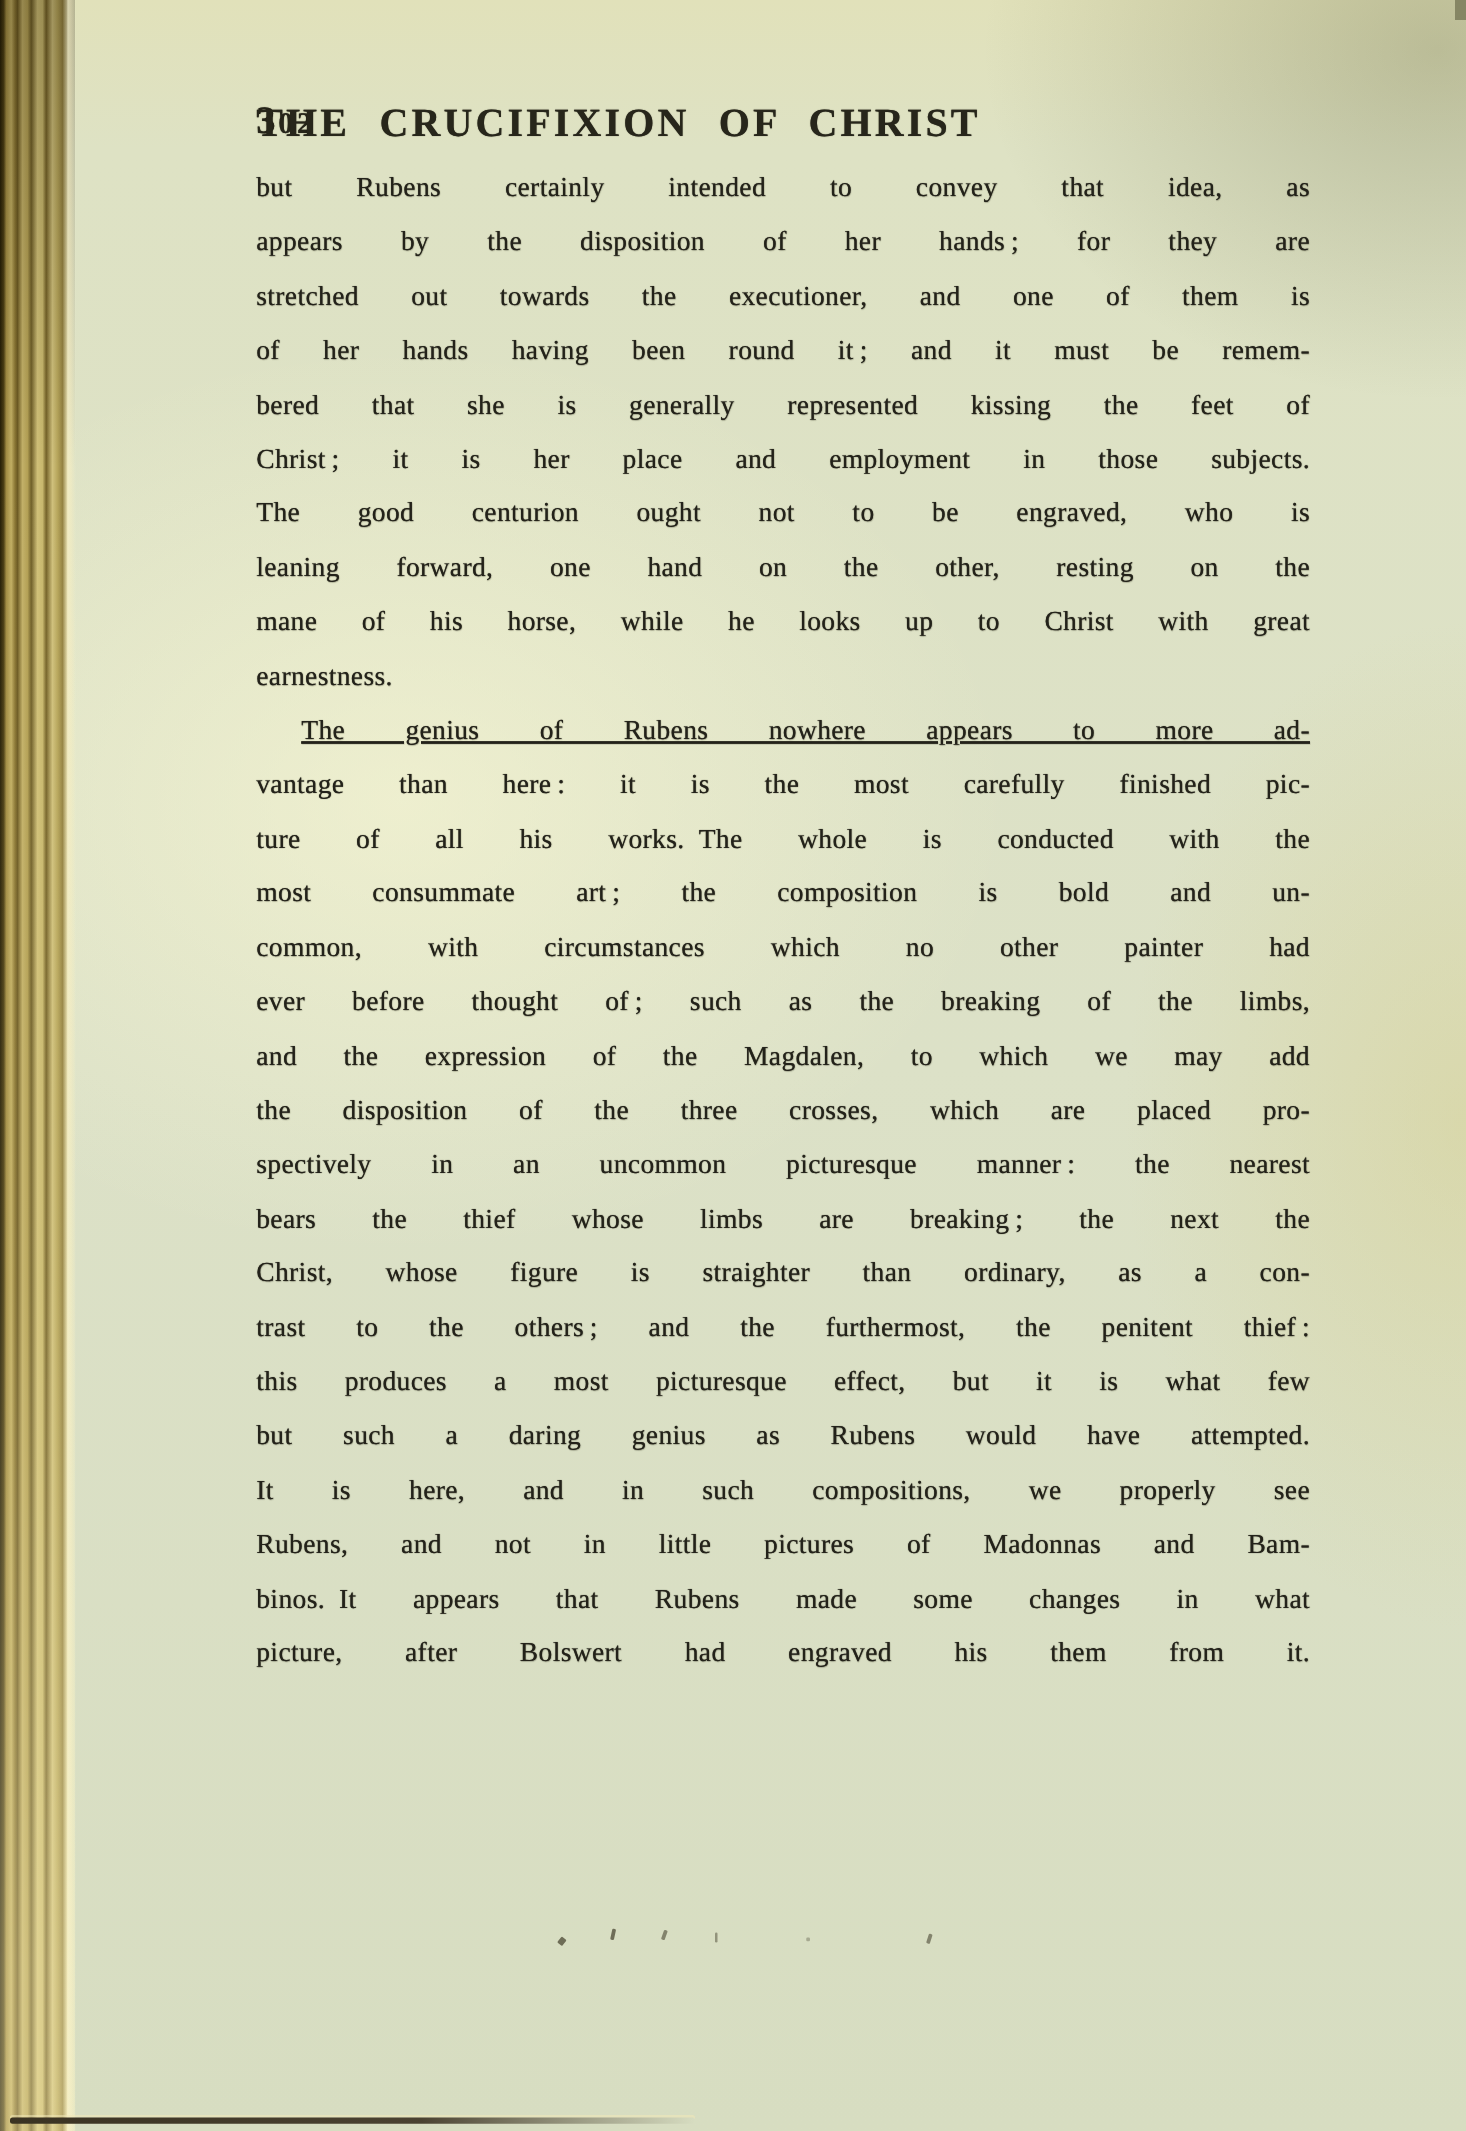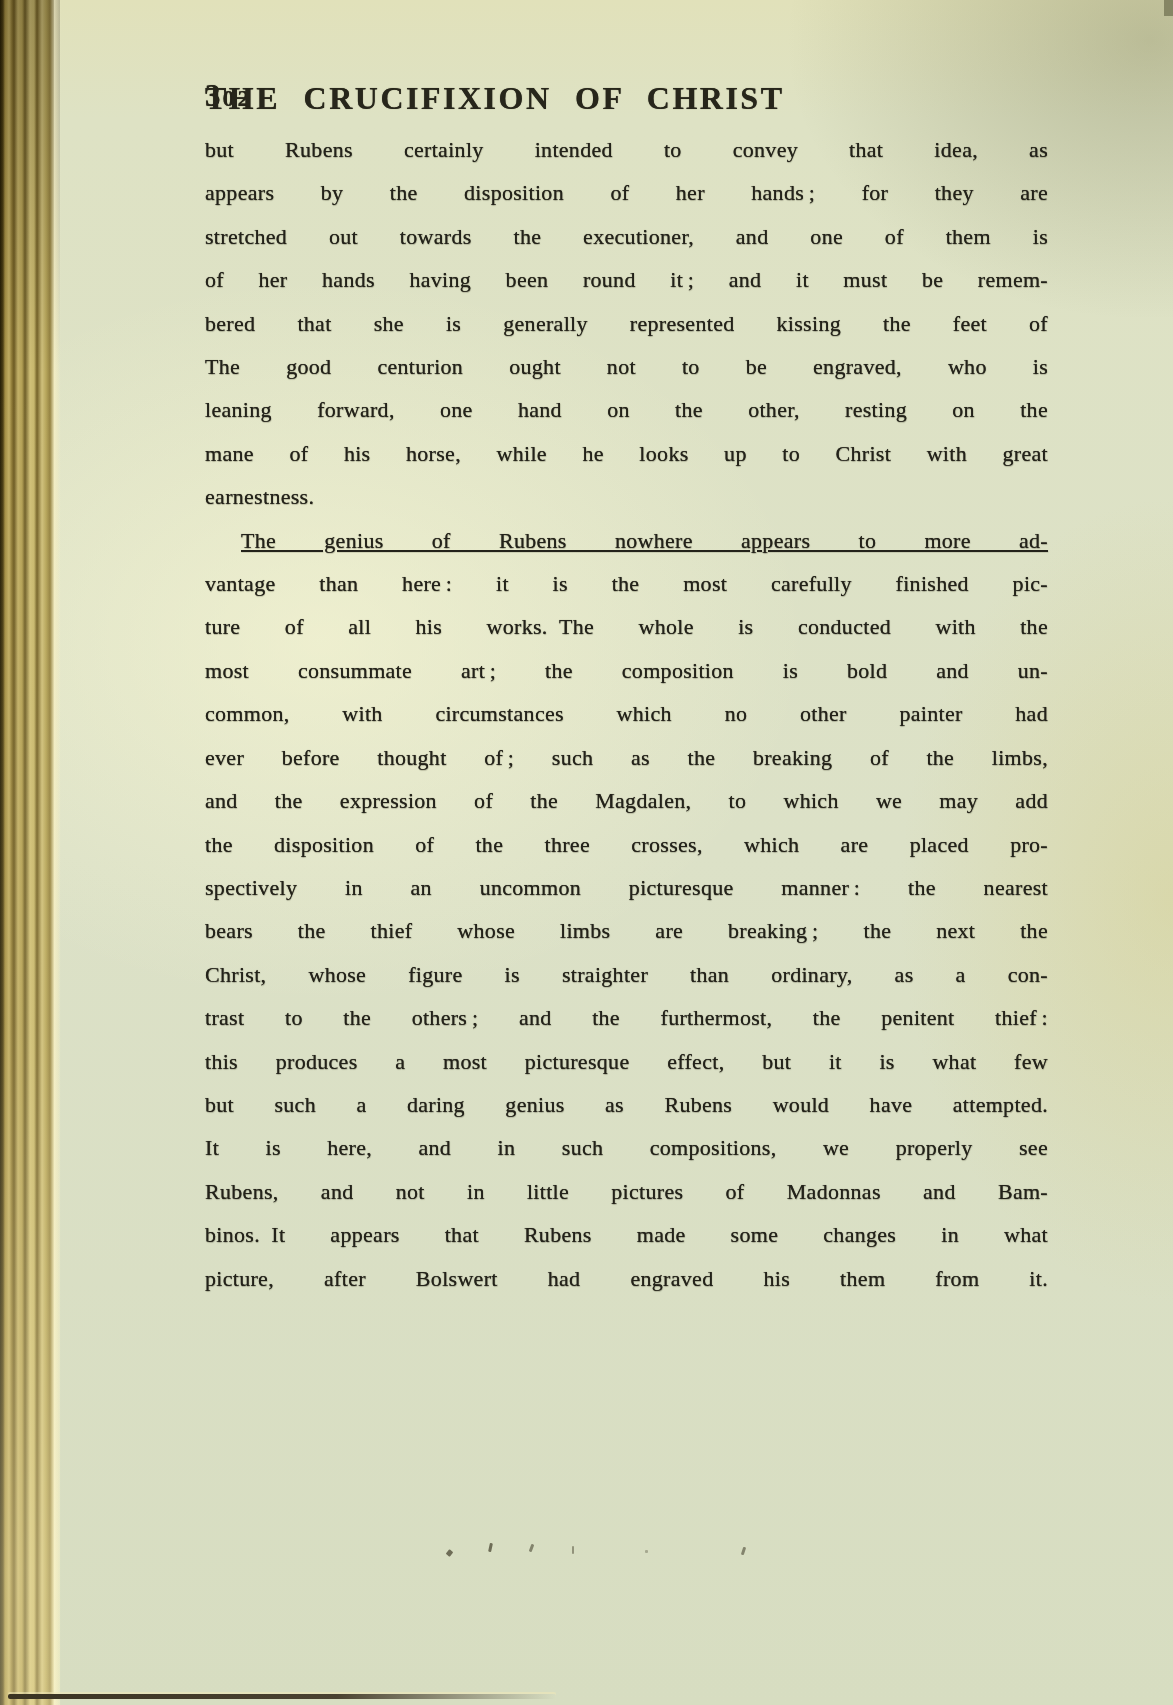--- a/index.html
+++ b/index.html
@@ -106,20 +106,21 @@
     <div class="head-title">THE CRUCIFIXION OF CHRIST</div>
   </div>
 
   <div class="text-block">
       <div class="paragraph">
         <div class="line">but Rubens certainly intended to convey that idea, as</div>
         <div class="line">appears by the disposition of her hands ; for they are</div>
         <div class="line">stretched out towards the executioner, and one of them is</div>
         <div class="line">of her hands having been round it ; and it must be remem-</div>
         <div class="line">bered that she is generally represented kissing the feet of</div>
+        <div class="line">Christ ; it is her place and employment in those subjects.</div>
         <div class="line">The good centurion ought not to be engraved, who is</div>
         <div class="line">leaning forward, one hand on the other, resting on the</div>
         <div class="line">mane of his horse, while he looks up to Christ with great</div>
         <div class="line no-justify">earnestness.</div>
       </div>
       <div class="paragraph">
         <div class="line indent">The genius of Rubens nowhere appears to more ad-</div>
         <div class="line">vantage than here : it is the most carefully finished pic-</div>
         <div class="line">ture of all his works. The whole is conducted with the</div>
         <div class="line">most consummate art ; the composition is bold and un-</div>

